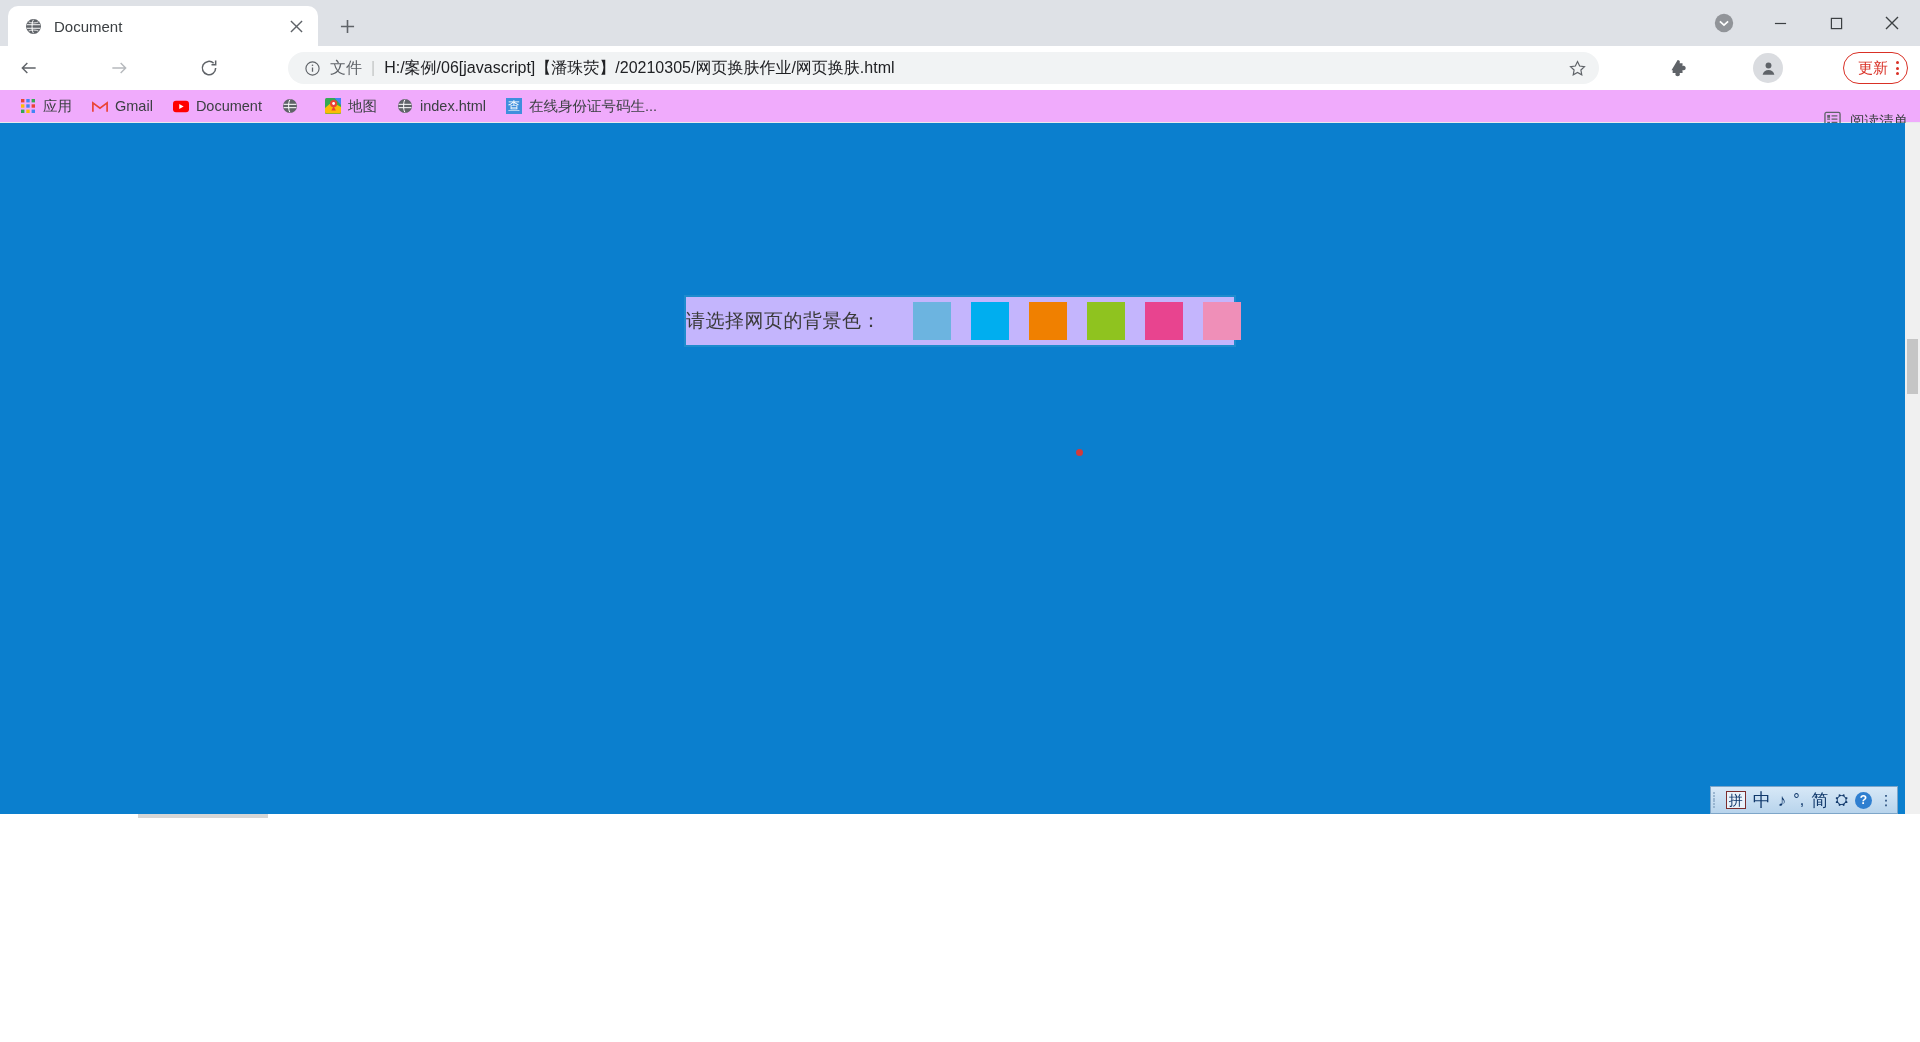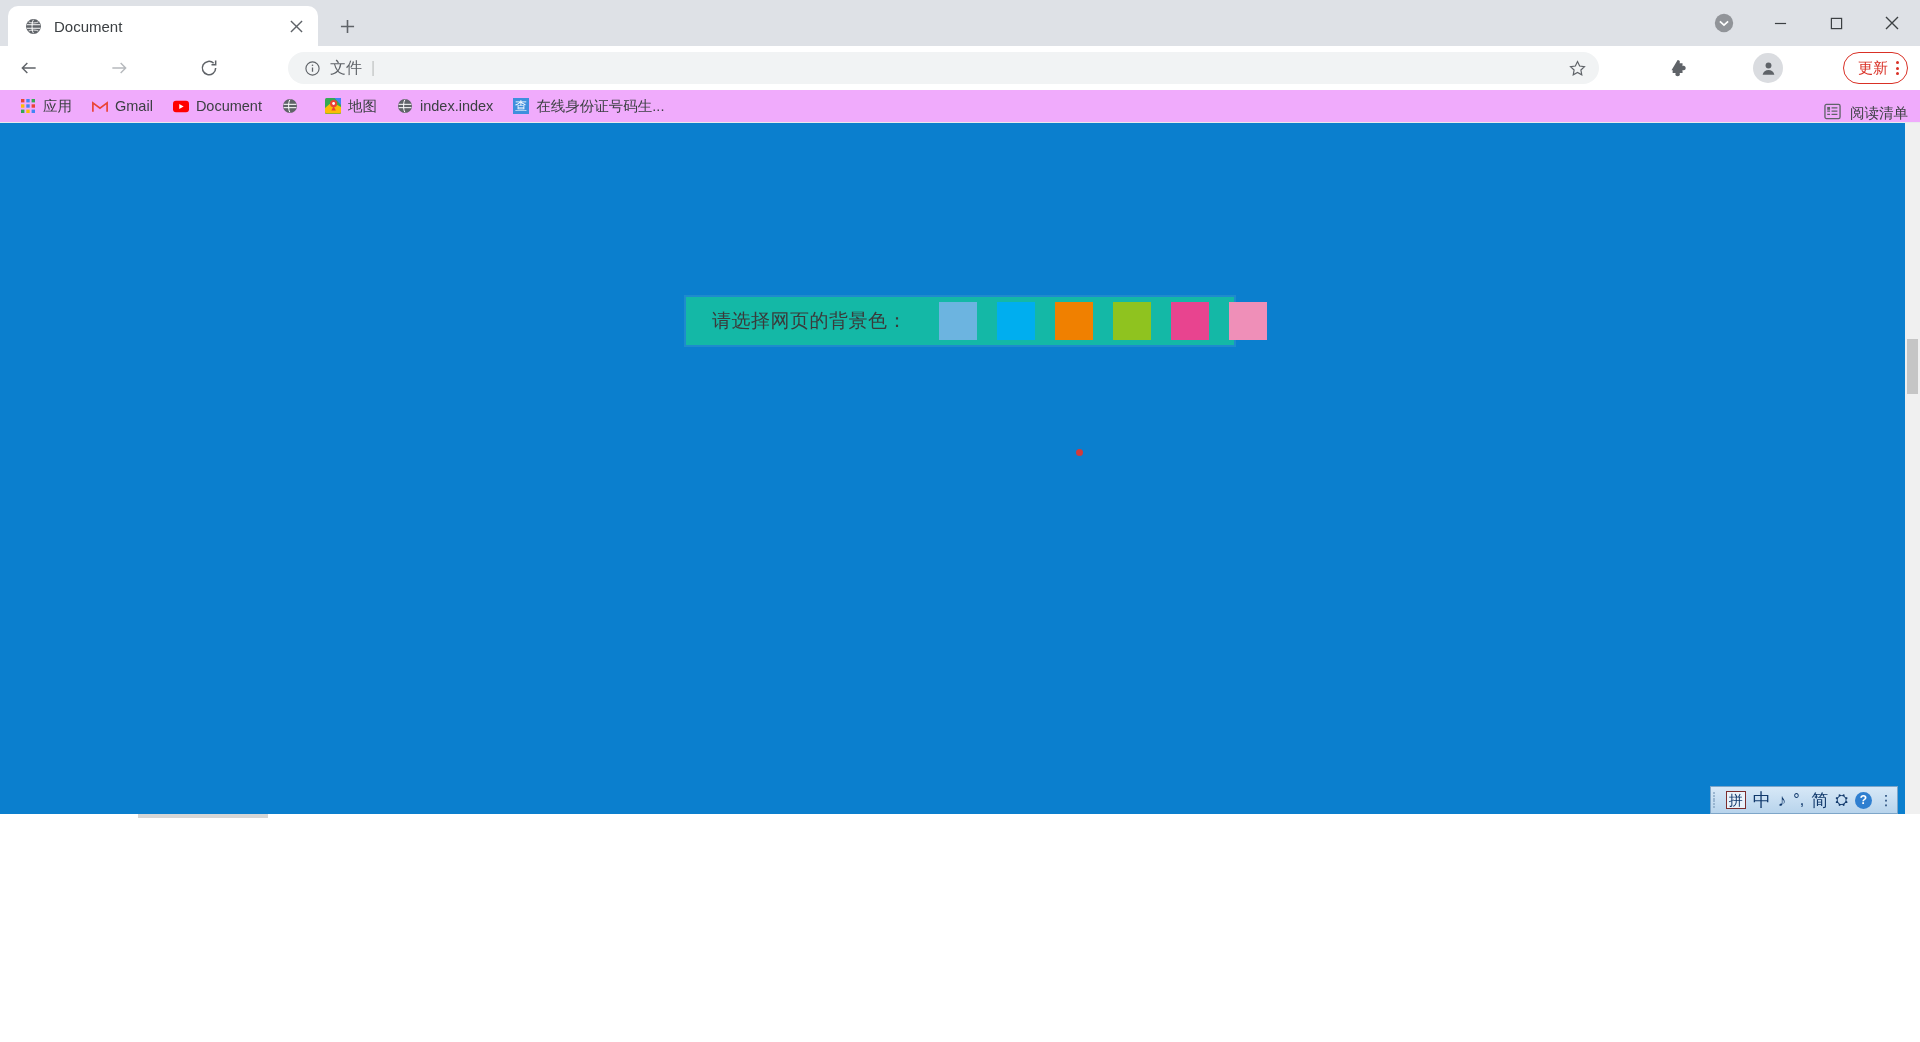--- a/index.html
+++ b/index.html
@@ -109,34 +109,34 @@
     display: flex; align-items: center; padding: 0 12px;
     position: relative; border-bottom: 1px solid #e8eaed;
   }
   .bm {
     display: flex; align-items: center; height: 26px;
     padding: 0 8px; border-radius: 4px; margin-right: 4px;
     font-size: 14.5px; color: #3c4043; white-space: nowrap;
   }
   .bm .bm-ico { width: 16px; height: 16px; flex:0 0 16px; margin-right: 7px; display:flex; align-items:center; justify-content:center; }
   .bm-right {
-    position: absolute; right: 12px; top: 7px; height: 33px;
+    position: absolute; right: 12px; top: 15px; height: 33px;
     display: flex; align-items: center;
   }
 
   
   .viewport { flex: 1 1 auto; position: relative; overflow: hidden; }
   .page {
     position: absolute; inset: 0;
   }
   .skin-panel {
     position: absolute; left: 684px; top: 172px;
     width: 552px; height: 52px;
-    background: #14b8a6; border: 2px solid #1e8bcd;
-    display: flex; align-items: center; padding-left: 26px;
+    background: #c4b5fd; border: 2px solid #1e8bcd;
+    display: flex; align-items: center; padding-left: 0;
   }
   .skin-label {
     font-size: 19px; color: #3a3a3a; letter-spacing: .5px;
     white-space: nowrap;
   }
   .swatches { display: flex; align-items: center; margin-left: 32px; gap: 20px; }
   .swatch { width: 38px; height: 38px; display: block; }
   .red-dot {
     position: absolute; width: 7px; height: 7px; border-radius: 50%;
     background: #d13b3b; left: 1076px; top: 326px;
@@ -258,20 +258,21 @@
     <div class="omnibox">
       <span class="omni-info">
         <svg width="17" height="17" viewBox="0 0 24 24">
           <circle cx="12" cy="12" r="9.3" fill="none" stroke="#5f6368" stroke-width="1.6"></circle>
           <path d="M12 10.6v6" stroke="#5f6368" stroke-width="1.8"></path>
           <circle cx="12" cy="7.4" r="1.15" fill="#5f6368"></circle>
         </svg>
       </span>
       <span class="omni-scheme">文件</span>
       <span class="omni-sep">|</span>
+      <span class="omni-url">H:/案例/06[javascript]【潘珠荧】/20210305/网页换肤作业/网页换肤.html</span>
       <span class="omni-star">
         <svg width="19" height="19" viewBox="0 0 24 24">
           <path d="M12 3.2l2.7 5.6 6.1.8-4.5 4.3 1.1 6.1-5.4-2.9-5.4 2.9 1.1-6.1-4.5-4.3 6.1-.8z" fill="none" stroke="#5f6368" stroke-width="1.5"></path>
         </svg>
       </span>
     </div>
 
     <div class="tb-icon">
       <svg width="21" height="21" viewBox="0 0 24 24">
         <path d="M10 2.4c1.5 0 2.6 1 2.6 2.2 0 .5-.2.9-.4 1.3h3.4v3.4c.4-.3.8-.4 1.3-.4 1.3 0 2.3 1.1 2.3 2.6s-1 2.6-2.3 2.6c-.5 0-.9-.2-1.3-.4v3.5h-3.4c.3.4.4.8.4 1.3 0 1.3-1.1 2.3-2.6 2.3s-2.6-1-2.6-2.3c0-.5.2-.9.4-1.3H4.3v-3.5c-.4.3-.8.4-1.3.4" fill="#5f6368" transform="translate(1,0)"></path>
@@ -359,21 +360,21 @@
     </div>
 
     <div class="bm">
       <span class="bm-ico">
         <svg width="16" height="16" viewBox="0 0 24 24">
           <circle cx="12" cy="12" r="10.5" fill="#5f6368"></circle>
           <path d="M12 2.5c-2 2.5-2 6.5-2 9.5s0 7 2 9.5" stroke="#fff" stroke-width="1.5" fill="none"></path>
           <path d="M2.5 9.5h19M2.5 14.5h19" stroke="#fff" stroke-width="1.5"></path>
         </svg>
       </span>
-      <span>index.index</span>
+      <span>index.html</span>
     </div>
 
     <div class="bm">
       <span class="bm-ico">
         <svg width="16" height="16" viewBox="0 0 16 16">
           <rect x="0" y="0" width="16" height="16" fill="#3f8fdd"></rect>
           <text x="8" y="12.4" font-size="12" text-anchor="middle" fill="#ffffff" font-family="DejaVu Sans, sans-serif">查</text>
         </svg>
       </span>
       <span>在线身份证号码生...</span>

